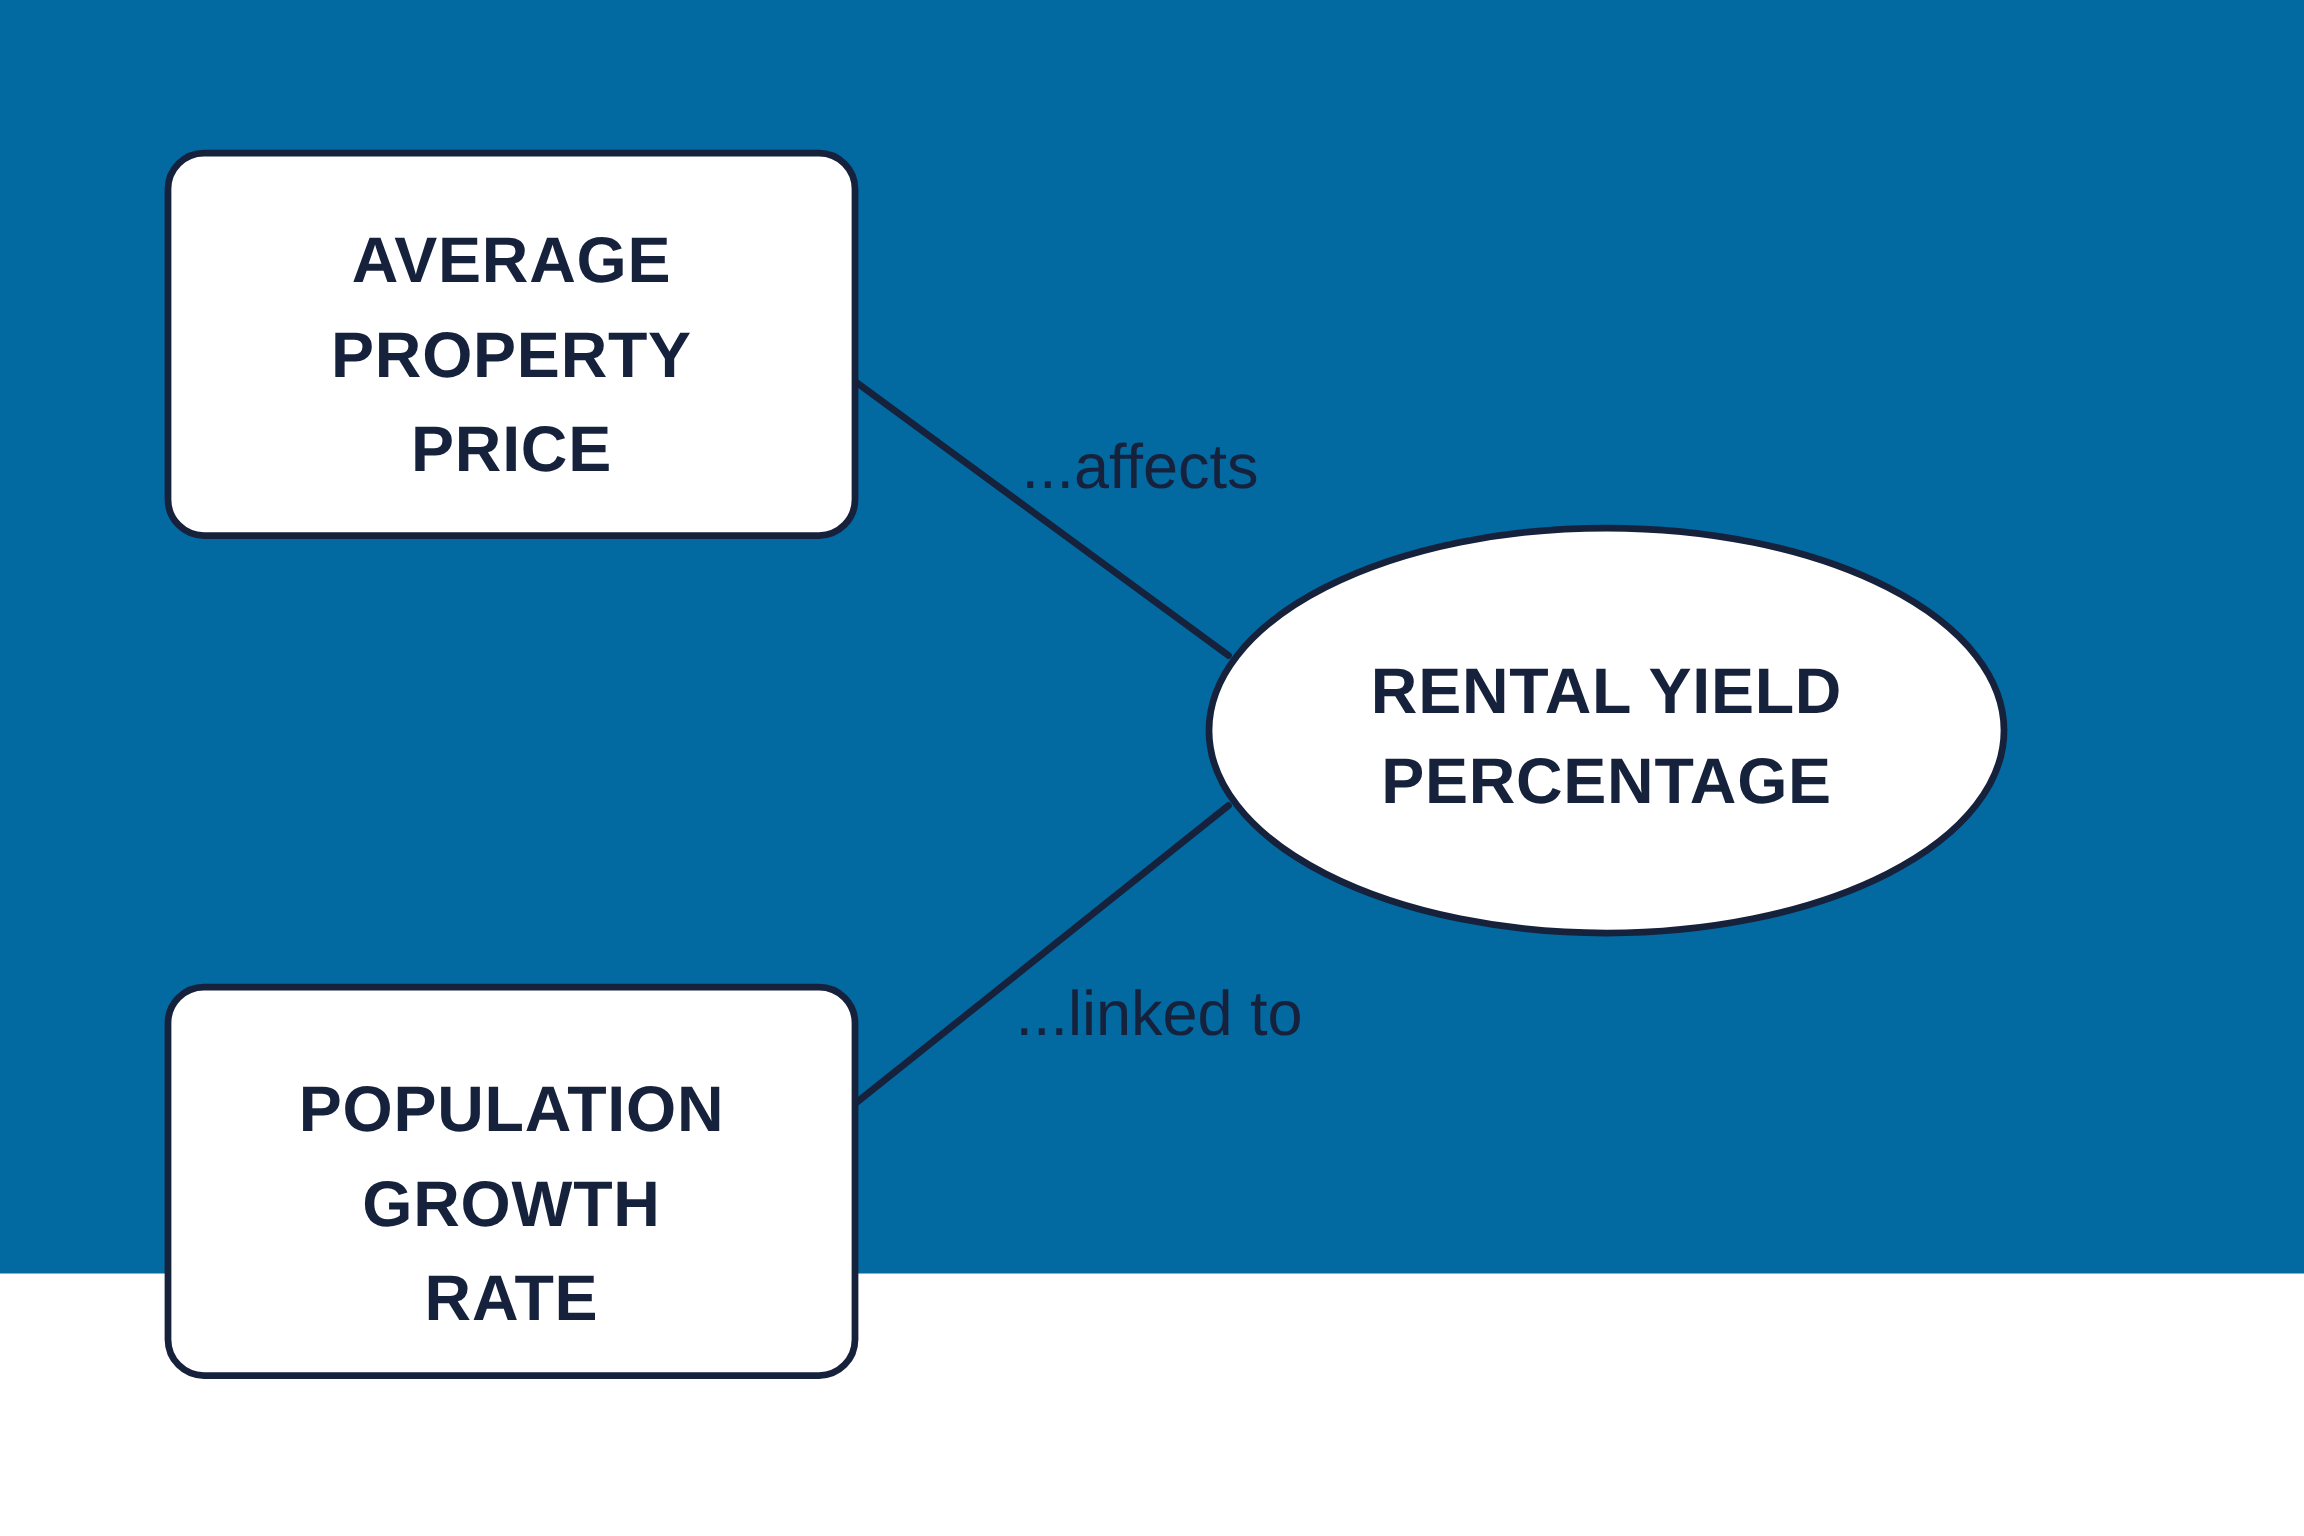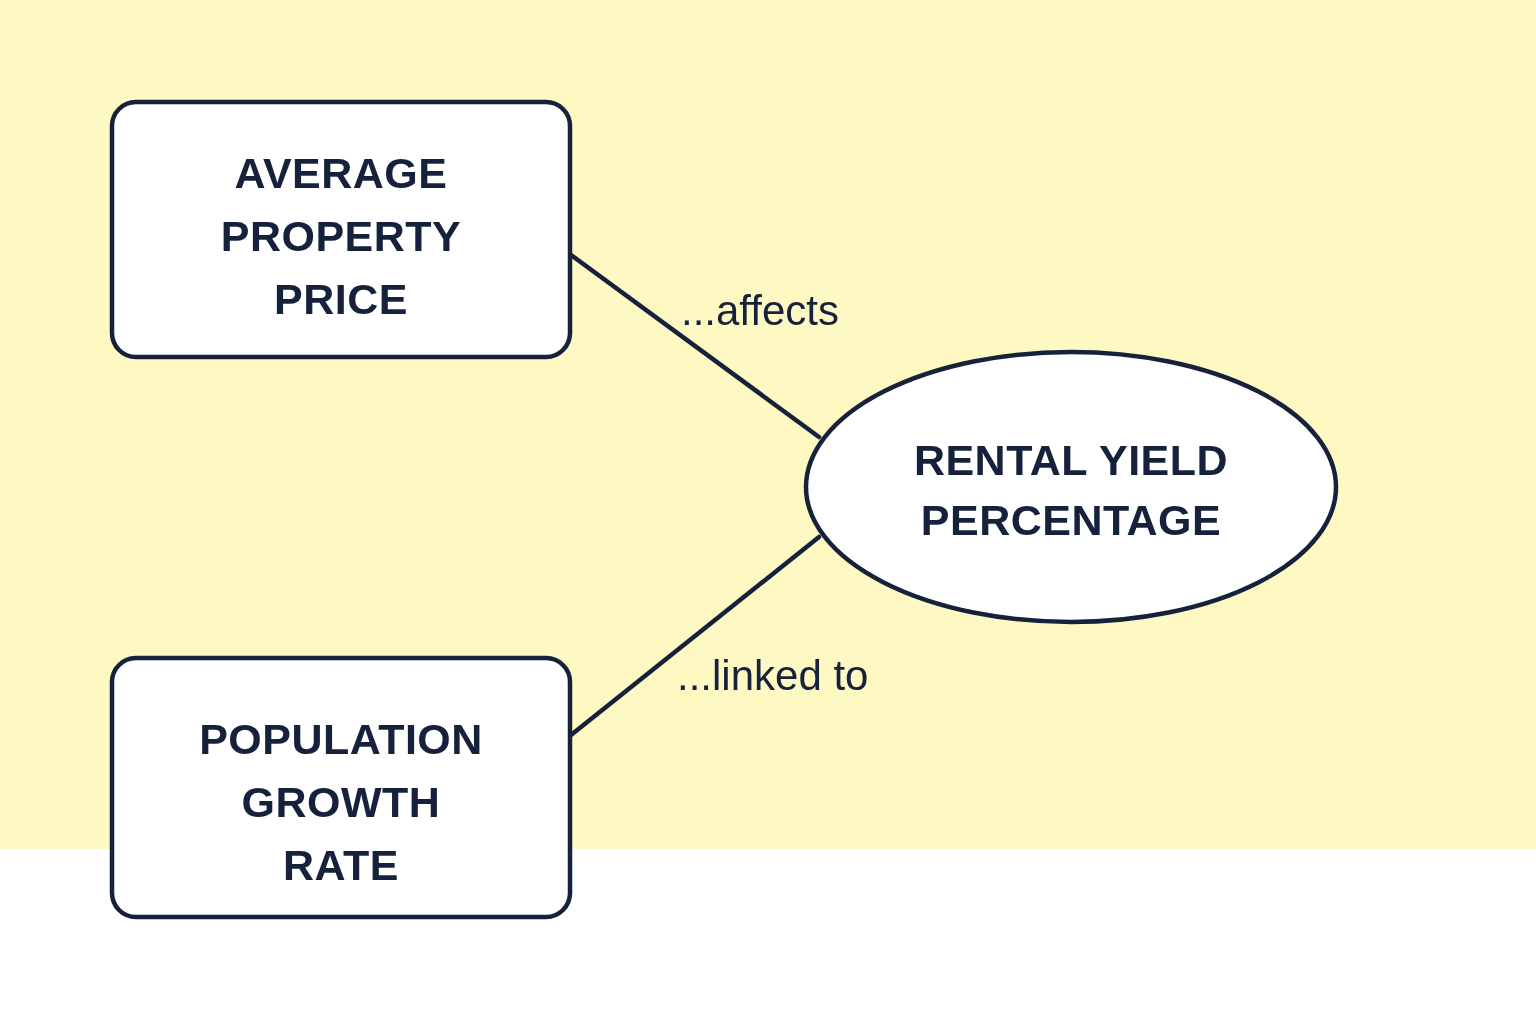--- a/index.html
+++ b/index.html
@@ -10,21 +10,21 @@
   body {
     width: 1536px;
     height: 1024px;
     font-family: "Liberation Sans", sans-serif;
     overflow: hidden;
   }
   #canvas {
     position: relative;
     width: 1536px;
     height: 849px;
-    background: #fef9c3;
+    background: #0369a1;
   }
   svg.diagram {
     position: absolute;
     top: 0;
     left: 0;
     width: 1536px;
     height: 1024px;
   }
   .node-shape {
     fill: #ffffff;

